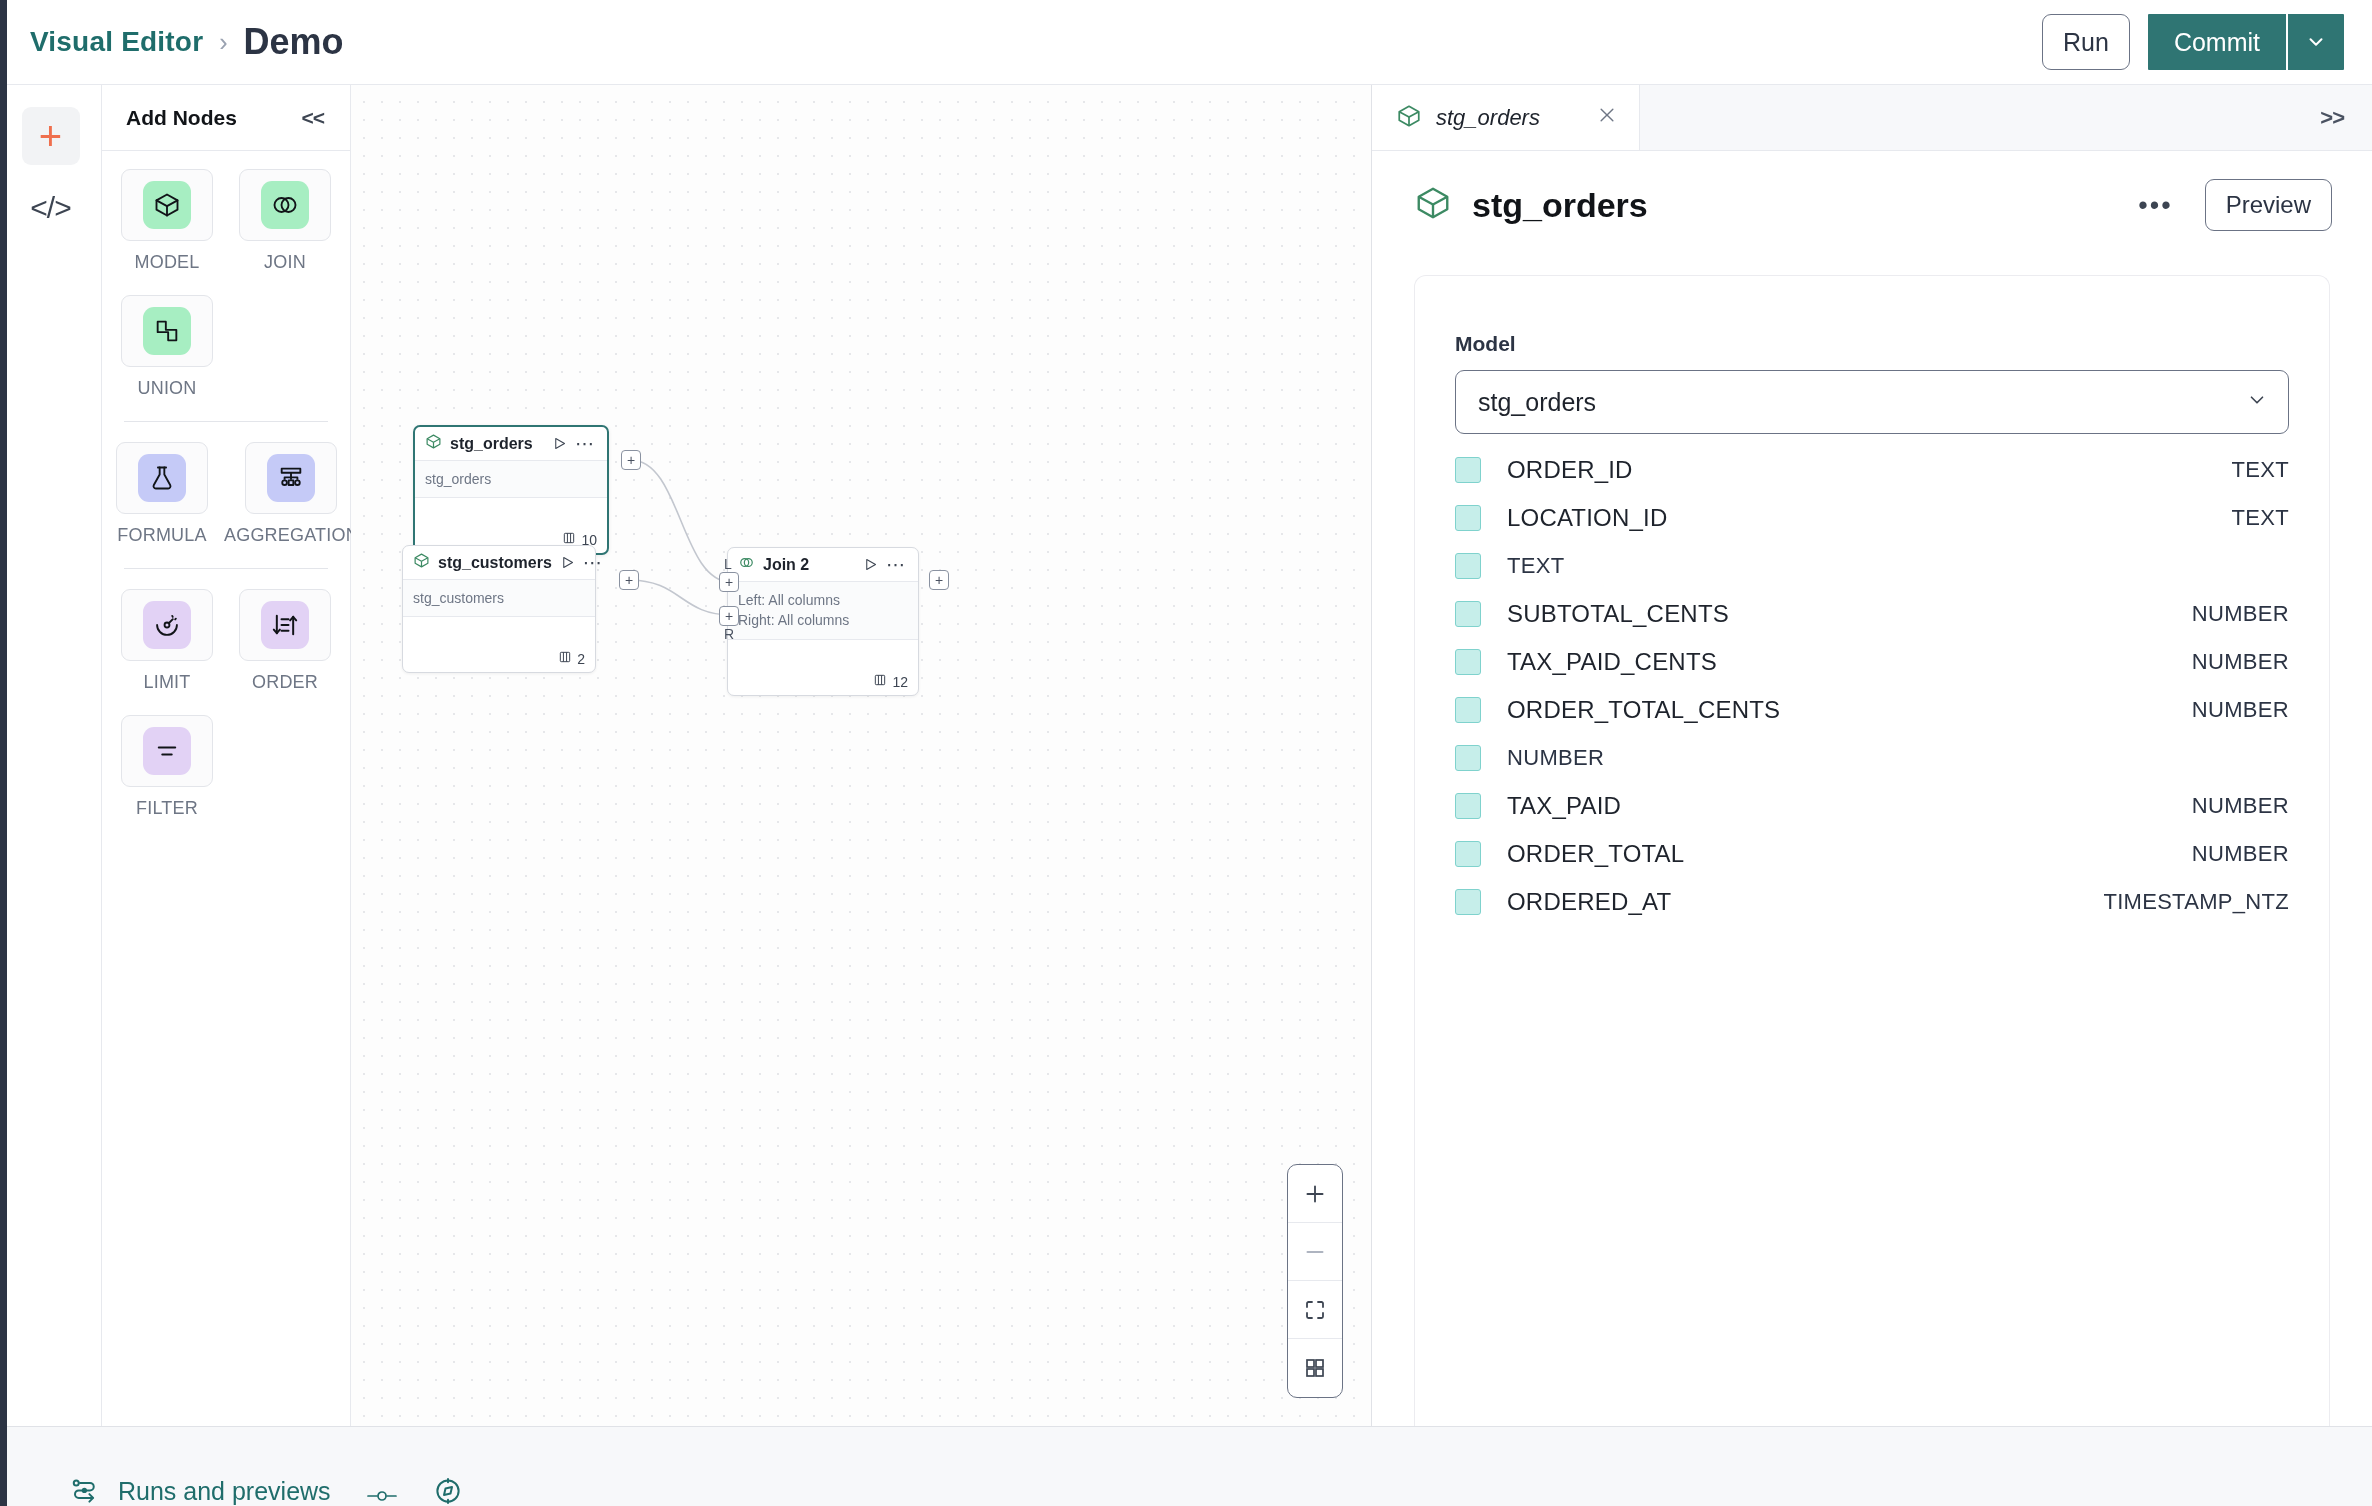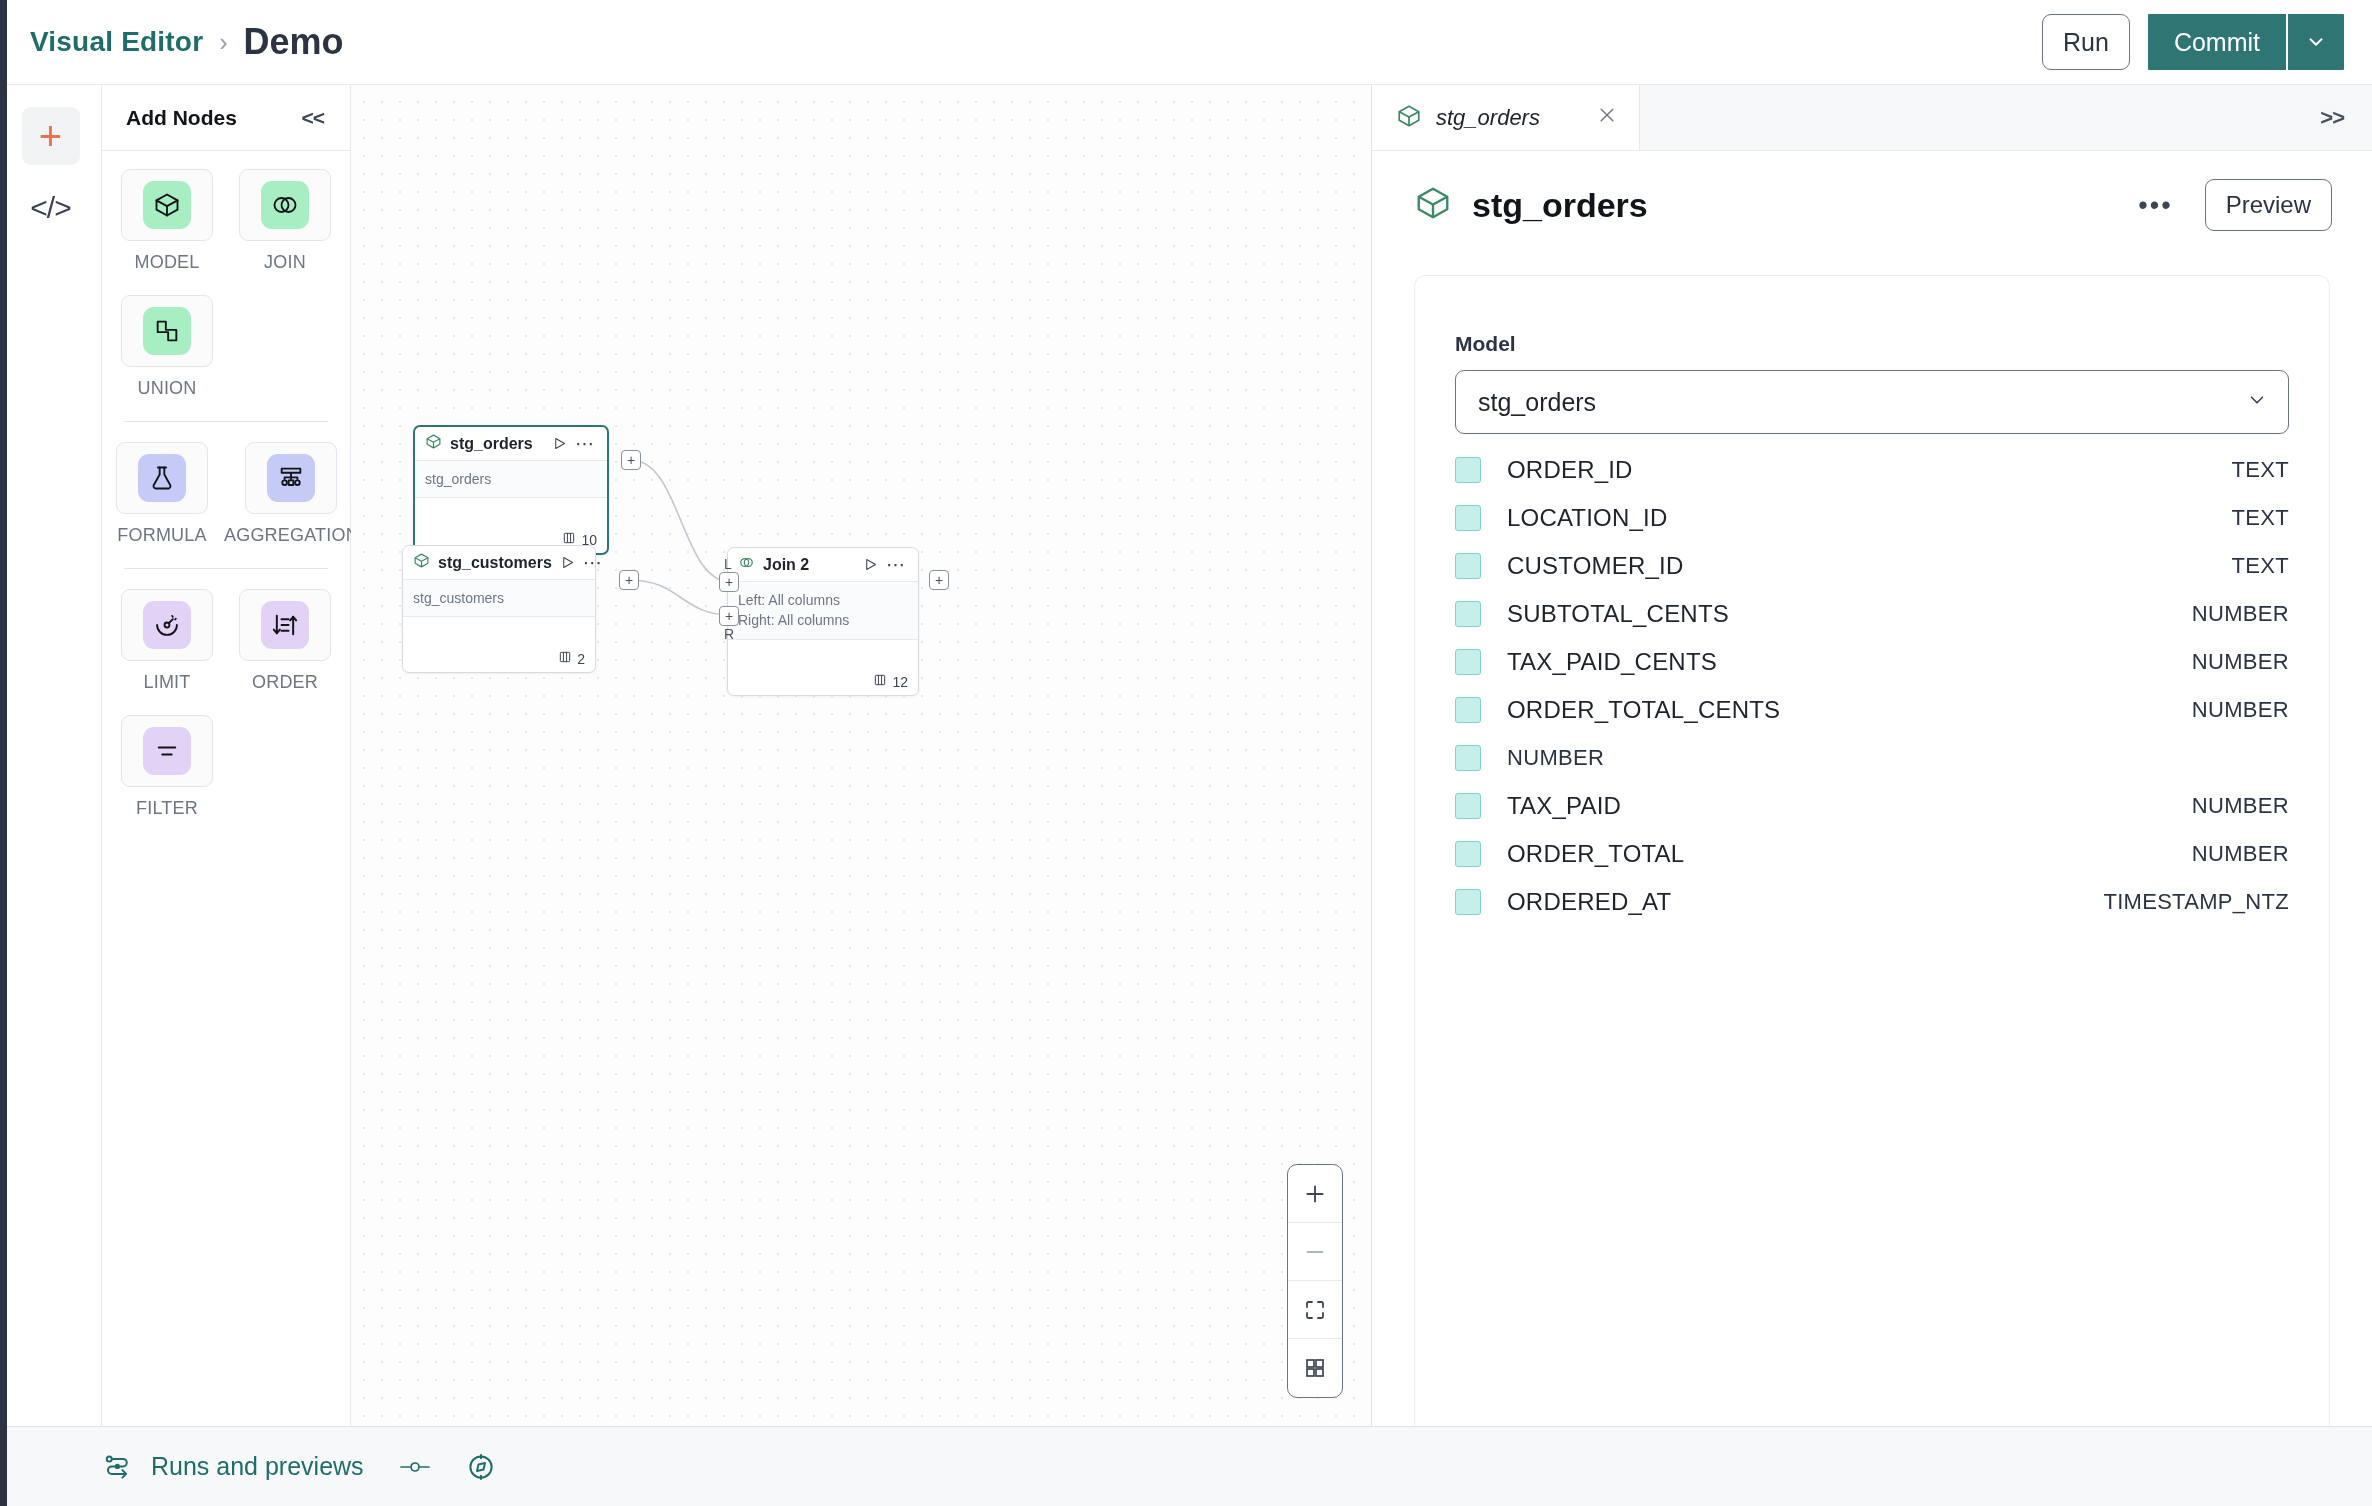--- a/index.html
+++ b/index.html
@@ -174,21 +174,21 @@
   .col-check {
     width: 26px; height: 26px; border: 1px solid #7fd2cd; background: #c6eeea;
     border-radius: 3px; margin-right: 26px; flex: 0 0 26px;
   }
   .col-name { flex: 1; font-size: 24px; color: #1e232c; letter-spacing: .2px; }
   .col-type { font-size: 22px; color: #2c3444; letter-spacing: .3px; }
 
   
   .footer {
     height: 80px; flex: 0 0 80px; background: #f7f8fa; border-top: 1px solid #e0e2e7;
-    display: flex; align-items: center; padding-left: 103px; gap: 34px;
+    display: flex; align-items: flex-end; padding-left: 70px; gap: 34px;
   }
   .foot-item { display: flex; align-items: center; gap: 18px; cursor: pointer; }
   .foot-label { font-size: 25px; color: #1f6d6b; }
   .foot-icon { color: #1f6d6b; display: flex; align-items: center; }
 </style>
 </head>
 <body>
 
 <div class="app">
 
@@ -542,21 +542,20 @@
               <div class="col-name">ORDER_ID</div>
               <div class="col-type">TEXT</div>
             </div>
             <div class="col-row">
               <div class="col-check"></div>
               <div class="col-name">LOCATION_ID</div>
               <div class="col-type">TEXT</div>
             </div>
             <div class="col-row">
               <div class="col-check"></div>
-              <div class="col-name">CUSTOMER_ID</div>
               <div class="col-type">TEXT</div>
             </div>
             <div class="col-row">
               <div class="col-check"></div>
               <div class="col-name">SUBTOTAL_CENTS</div>
               <div class="col-type">NUMBER</div>
             </div>
             <div class="col-row">
               <div class="col-check"></div>
               <div class="col-name">TAX_PAID_CENTS</div>

